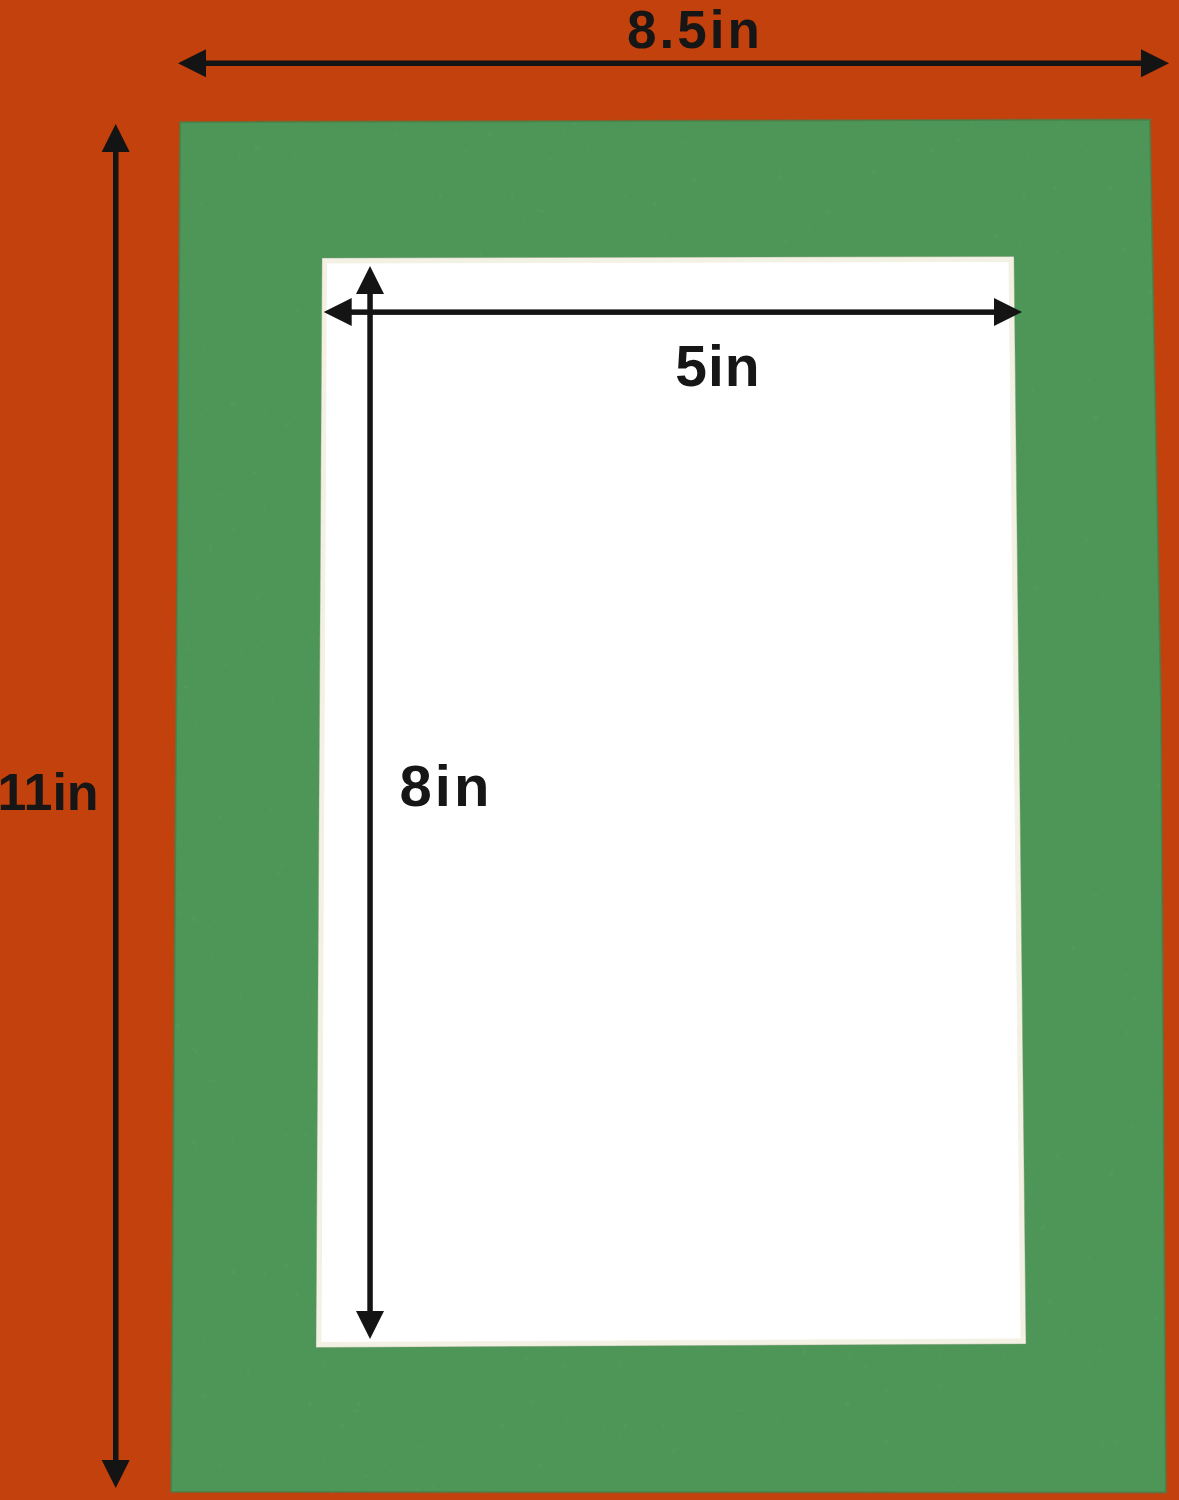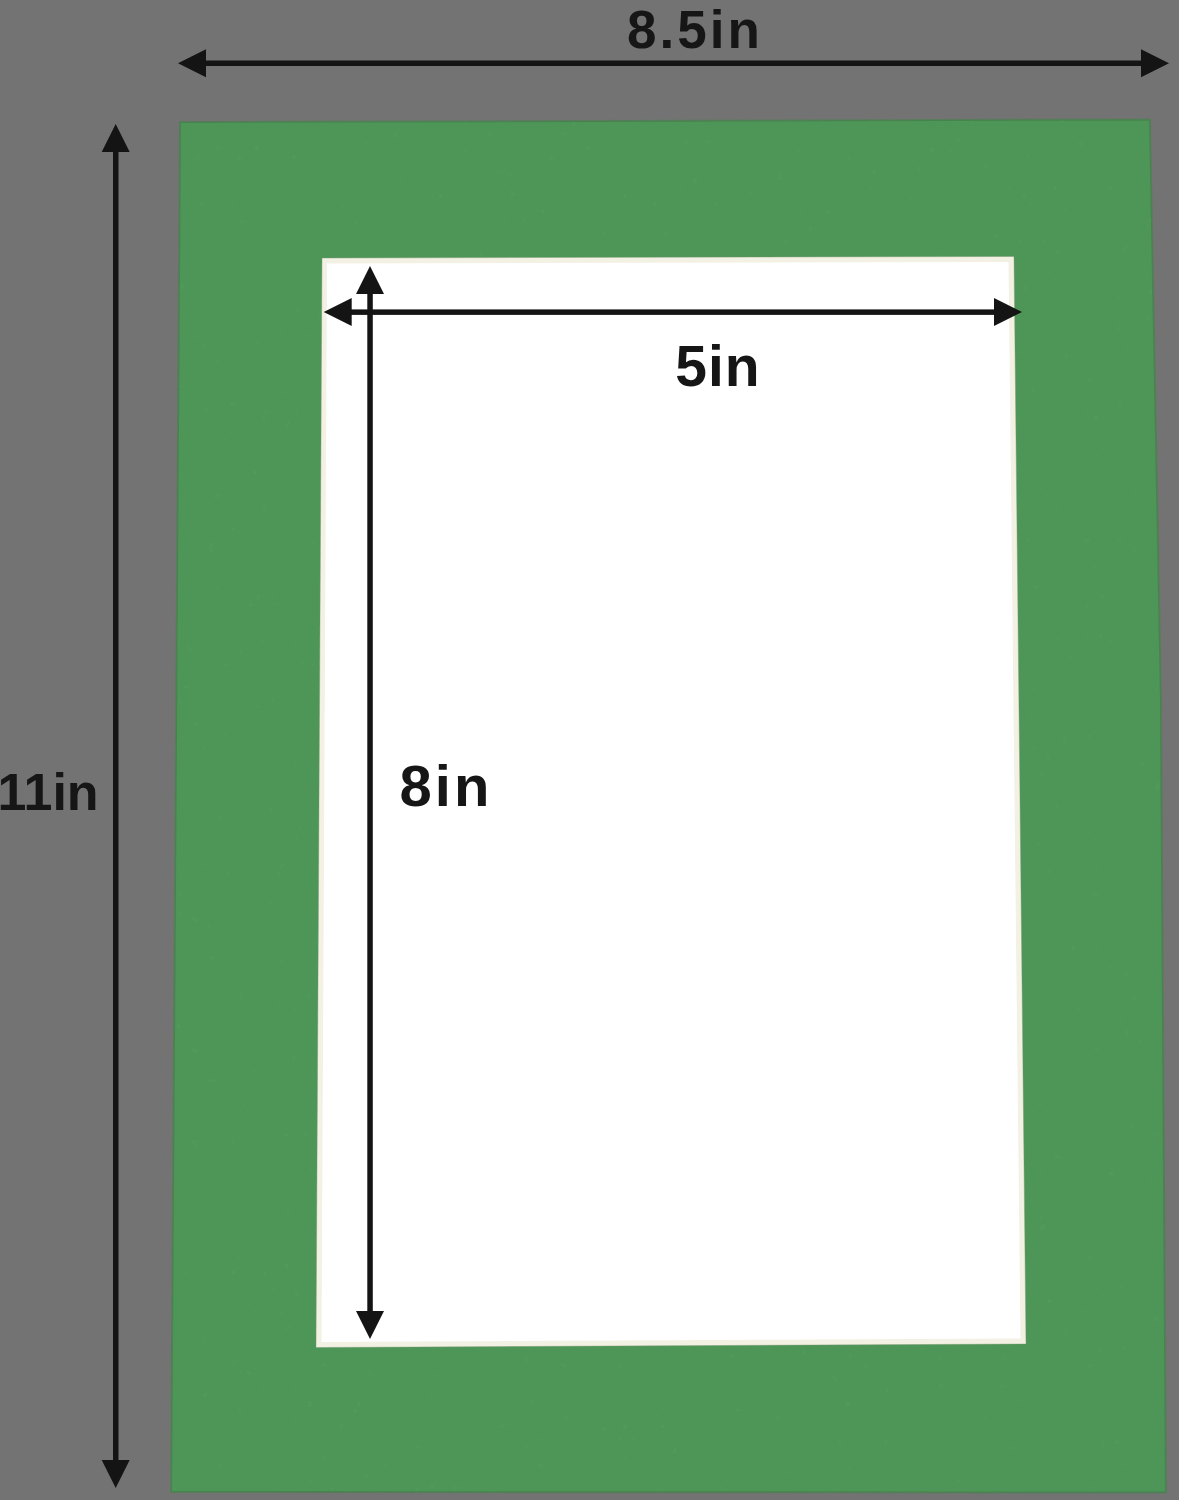--- a/index.html
+++ b/index.html
@@ -1,16 +1,16 @@
 <!DOCTYPE html>
 <html><head>
 <meta charset="utf-8">
 <style>
   html,body{margin:0;padding:0;background:#ffffff;}
-  .page{position:relative;width:1179px;height:1500px;overflow:hidden;background:#737373;}
+  .page{position:relative;width:1179px;height:1500px;overflow:hidden;background:#c2410c;}
   svg{display:block;}
   text{font-family:"Liberation Sans", sans-serif;font-weight:bold;fill:#161616;}
 </style>
 </head>
 <body>
 <div class="page">
 <svg width="1179" height="1500" viewBox="0 0 1179 1500" xmlns="http://www.w3.org/2000/svg">
   <defs>
     <filter id="paper" x="0" y="0" width="100%" height="100%">
       <feTurbulence type="fractalNoise" baseFrequency="0.13" numOctaves="3" seed="7" result="n"></feTurbulence>

